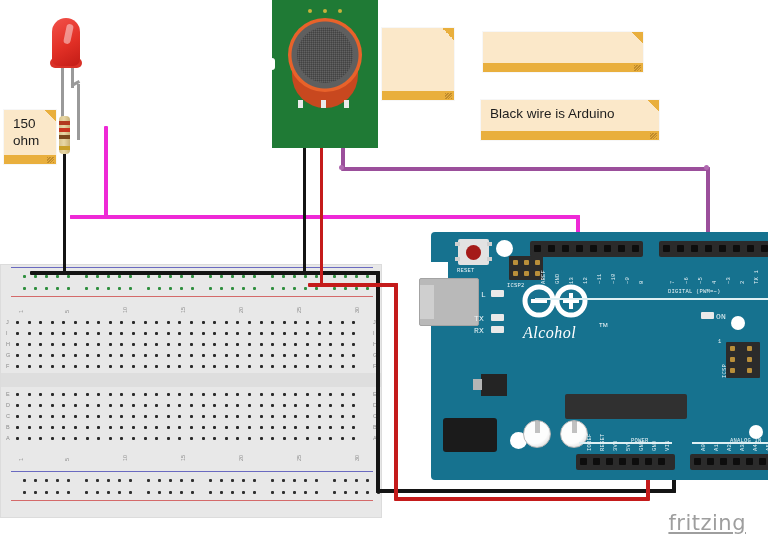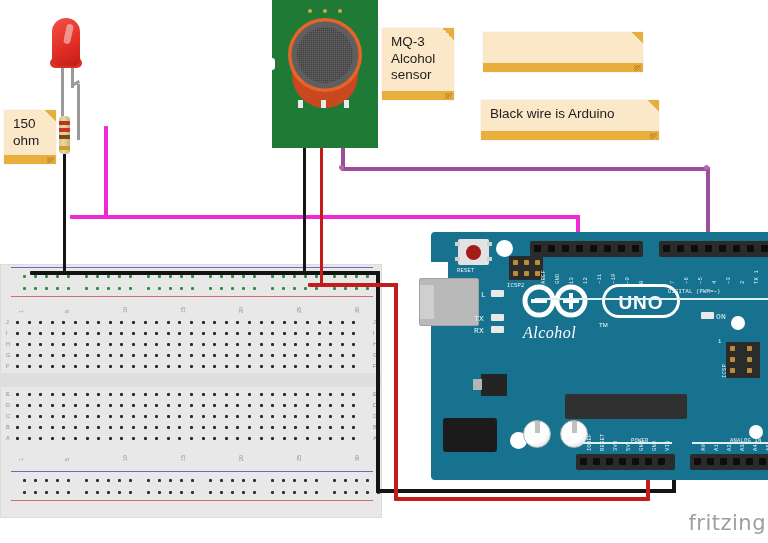--- a/index.html
+++ b/index.html
@@ -111,22 +111,22 @@
   #uno-badge{position:absolute;left:171px;top:52px;width:78px;height:34px;
              border:3px solid #fff;border-radius:17px;box-sizing:border-box;}
   #uno-badge span{position:absolute;left:0;right:0;top:5px;text-align:center;color:#fff;
                   font-size:19px;font-weight:bold;letter-spacing:1px;
                   font-family:"Liberation Sans",sans-serif;}
   #ard-word{position:absolute;left:92px;top:92px;color:#fff;font-size:16px;font-style:italic;
             font-family:"Liberation Serif","DejaVu Serif",serif;letter-spacing:.5px;}
   #ard-tm{position:absolute;left:168px;top:90px;color:#fff;font-size:6px;}
 
   
-  #fritzing{position:absolute;right:2px;bottom:8px;color:#9e9e9e;font-size:21px;
-            letter-spacing:.5px;font-family:"DejaVu Sans",sans-serif;}
+  #fritzing{position:absolute;right:22px;bottom:8px;color:#9e9e9e;font-size:21px;
+            letter-spacing:.5px;font-family:"DejaVu Sans",sans-serif;text-decoration:underline;}
 </style>
 </head>
 <body>
 
 <div class="stage">
 
   <div id="breadboard">
     <div class="bb-rail" id="rail-top" style="top:0;">
       <div class="rail-line rail-blue" style="top:2px;"></div>
       <div class="rail-line rail-red" style="top:31px;"></div>
@@ -714,23 +714,20 @@
     <div class="led-smd" style="left:270px;top:80px;"></div>
     <div class="silk" style="left:285px;top:80px;font-size:8px;">ON</div>
 
     <svg id="logo-inf" viewBox="0 0 72 34">
       <circle cx="20" cy="17" r="14" fill="none" stroke="#ffffff" stroke-width="5"></circle>
       <circle cx="52" cy="17" r="14" fill="none" stroke="#ffffff" stroke-width="5"></circle>
       <rect x="12" y="15" width="16" height="4" fill="#ffffff"></rect>
       <rect x="44" y="15" width="16" height="4" fill="#ffffff"></rect>
       <rect x="50" y="9" width="4" height="16" fill="#ffffff"></rect>
     </svg>
-    <div id="uno-badge">
-      <span>UNO</span>
-    </div>
     <div id="ard-word">Alcohol</div>
     <div id="ard-tm">TM</div>
 
     <div class="hdr" style="left:99px;top:9px;width:113px;height:16px;"></div>
     <div class="hdr" style="left:228px;top:9px;width:113px;height:16px;"></div>
     <div class="silk-line" style="left:104px;top:66px;width:237px;"></div>
     <div class="silk" style="left:237px;top:56px;">DIGITAL (PWM=~)</div>
 
     <div class="hdr" style="left:145px;top:222px;width:99px;height:16px;"></div>
     <div class="hdr" style="left:259px;top:222px;width:85px;height:16px;"></div>
@@ -796,23 +793,20 @@
         <div class="silk rot" style="left: 308px; top: 219px;">A3</div>
         <div class="pin" style="left: 315px; top: 226px;"></div>
         <div class="silk rot" style="left: 321px; top: 219px;">A4</div>
         <div class="pin" style="left: 328px; top: 226px;"></div>
         <div class="silk rot" style="left: 334px; top: 219px;">A5</div>
       </div>
   </div>
 
   <div id="notes-layer">
       <div class="note" style="left: 382px; top: 28px; width: 72px; height: 72px;">
-        <div class="txt">MQ-3
-Alcohol
-sensor</div>
         <div class="bar"></div>
         <div class="fold"></div>
         <div class="grip"></div>
       </div>
       <div class="note" style="left: 483px; top: 32px; width: 160px; height: 40px;">
         <div class="bar"></div>
         <div class="fold"></div>
         <div class="grip"></div>
       </div>
       <div class="note" style="left: 481px; top: 100px; width: 178px; height: 40px;">

